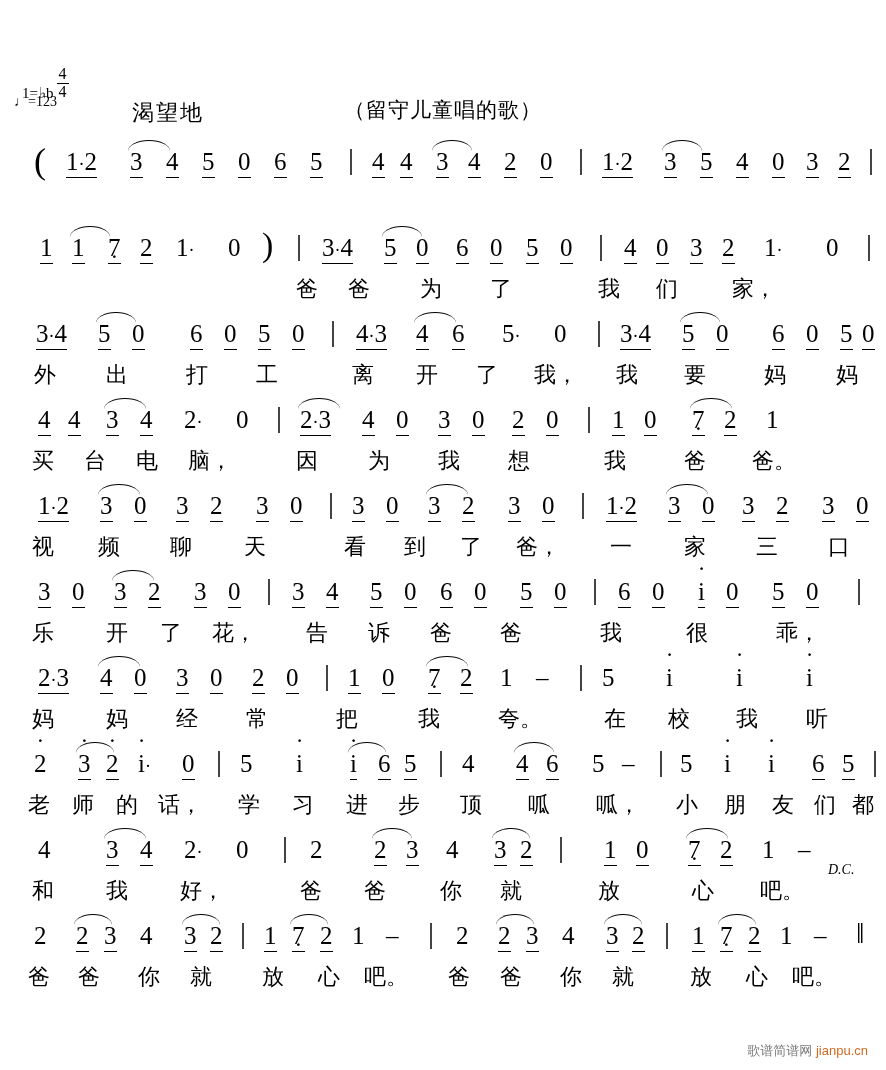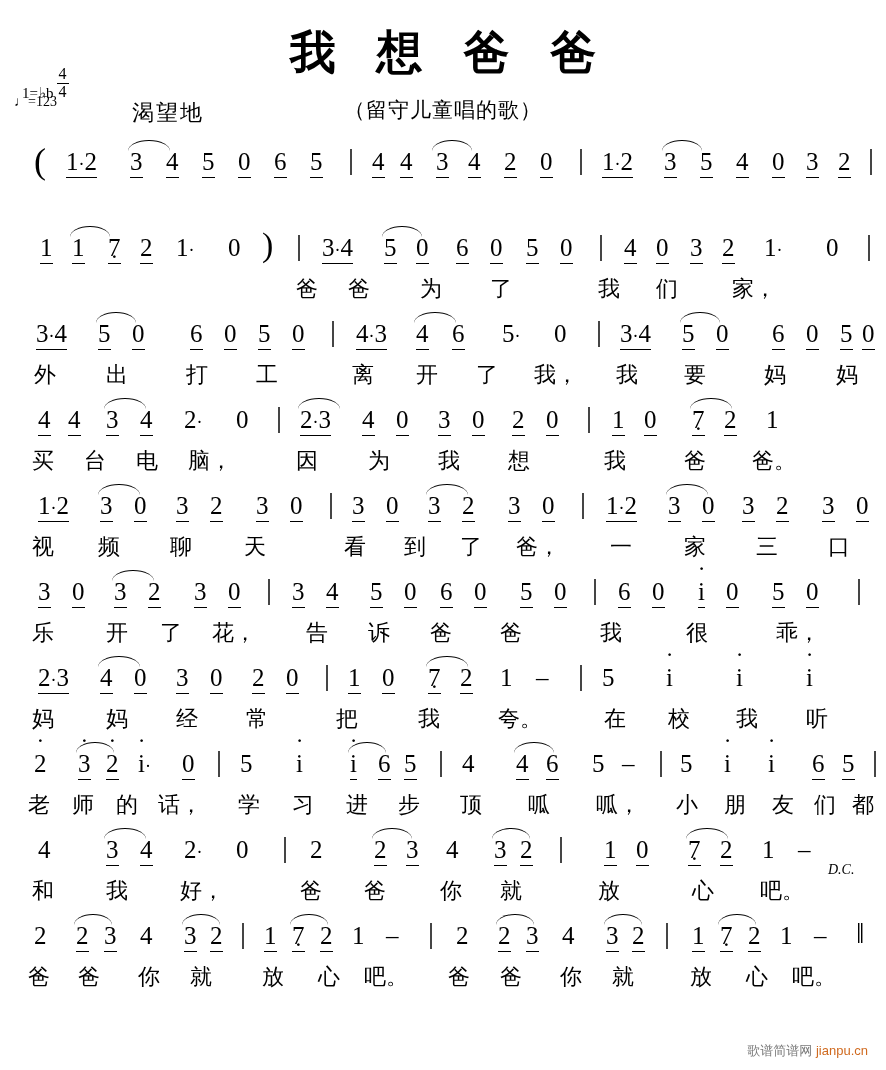--- a/index.html
+++ b/index.html
@@ -179,21 +179,20 @@
     color: #7a7a7a;
     font-family: "Liberation Sans", sans-serif;
   }
   .watermark .site { color: #d06a1f; }
 </style>
 </head>
 <body>
 
 <div class="sheet">
 
-  <div class="title">我 想 爸 爸</div>
   <div class="subtitle">（留守儿童唱的歌）</div>
 
   <div class="keysig">
     <div class="row1">
       <span>1=</span>
         <span>♭b</span>
       <span class="frac">
         <span class="num">4</span>
         <span class="den">4</span>
       </span>

